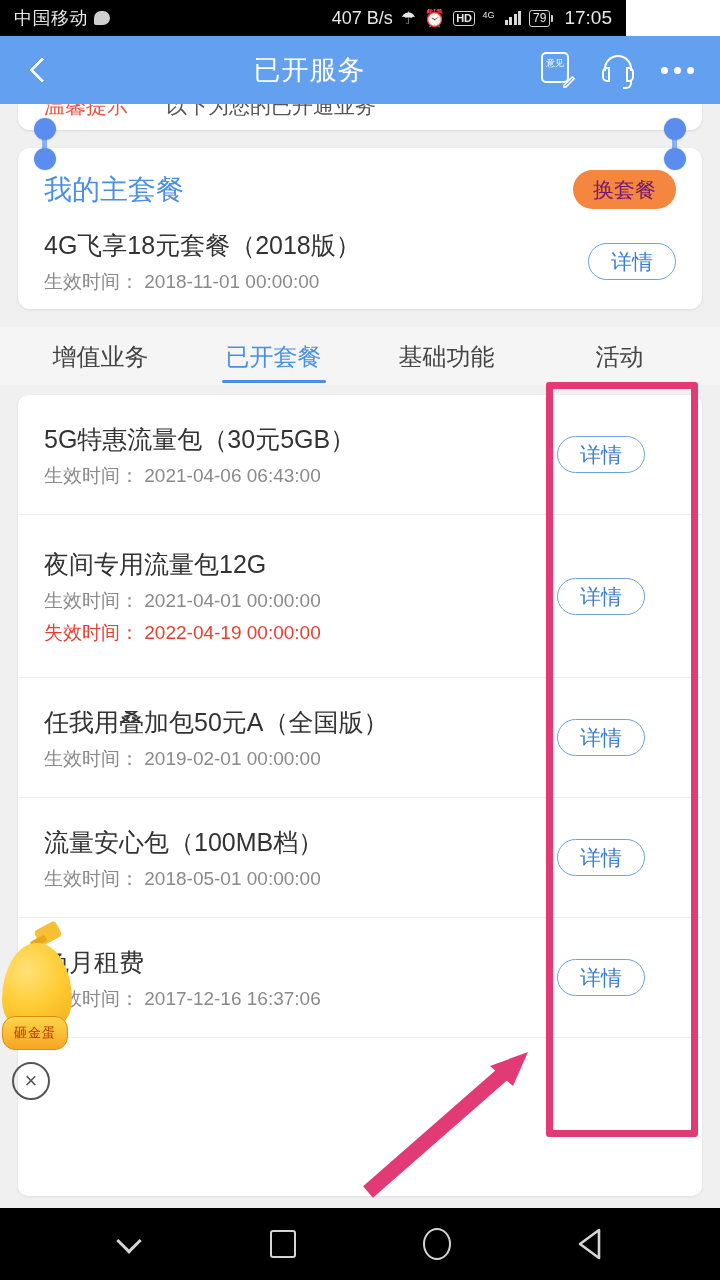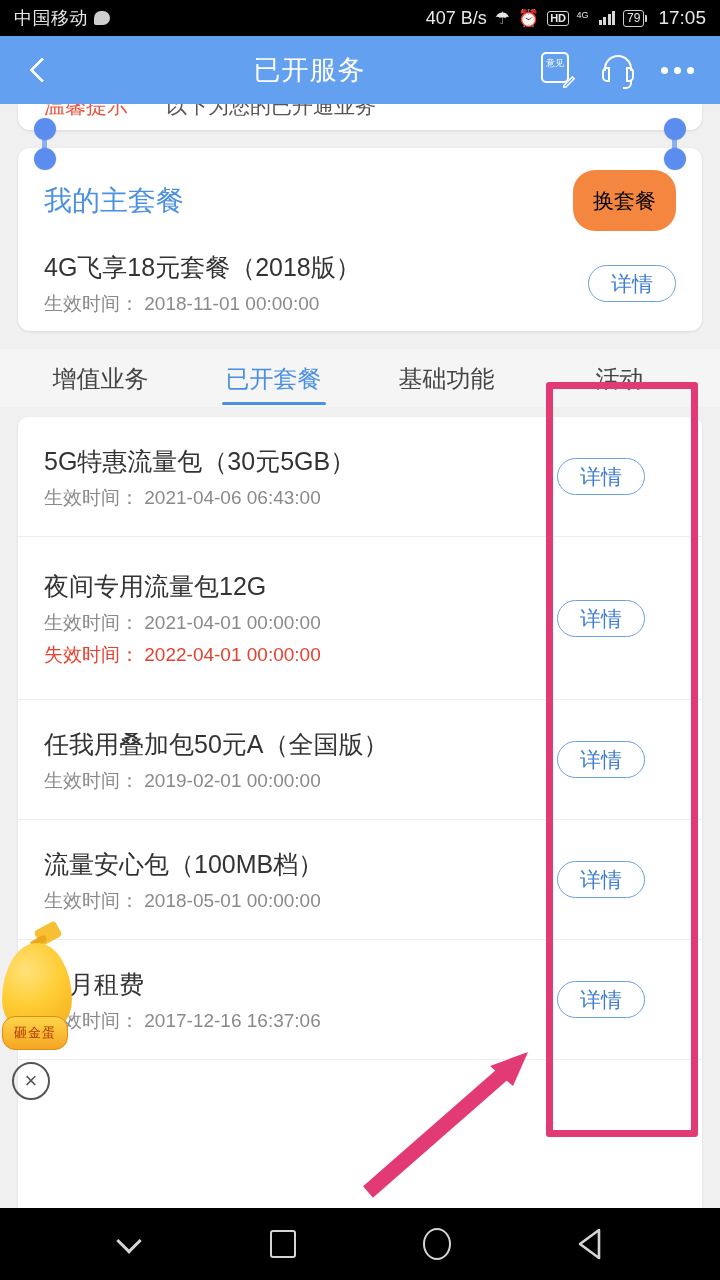--- a/index.html
+++ b/index.html
@@ -6,21 +6,21 @@
   html,body { width:720px; height:1280px; }
   body {
     font-family:"Liberation Sans","DejaVu Sans",sans-serif;
     background:#ffffff;
     position:relative;
     overflow:hidden;
   }
 
   
   .statusbar{
-    position:absolute; left:0; top:0; width:720px; height:36px;
+    position:absolute; left:0; top:0; width:626px; height:36px;
     background:#000; color:#e8e8e8;
     display:flex; align-items:center; justify-content:space-between;
     padding:0 14px; font-size:18px;
   }
   .sb-left{ display:flex; align-items:center; gap:6px; }
   .sb-right{ display:flex; align-items:center; gap:8px; }
   .carrier{ font-size:18px; letter-spacing:.5px; }
   .bubble{ width:16px; height:14px; background:#cfcfcf; border-radius:8px 8px 8px 2px; display:inline-block; }
   .net-speed{ font-size:18px; }
   .ic{ display:inline-block; }
@@ -113,22 +113,22 @@
   .cut-gray{ color:#555; font-size:21px; }
 
   
   .main-card{ padding:0 0 14px 0; }
   .mc-head{
     display:flex; align-items:center; justify-content:space-between;
     padding:22px 26px 10px 26px;
   }
   .mc-title{ color:#4a90e2; font-size:28px; }
   .btn-change{
-    background:#f5863f; color:#000000; font-size:21px;
-    border-radius:22px; padding:20px 20px; line-height:1;
+    background:#f5863f; color:#701a75; font-size:21px;
+    border-radius:22px; padding:9px 20px; line-height:1;
   }
   .mc-row{
     display:flex; align-items:center; justify-content:space-between;
     padding:8px 26px 0 26px;
   }
   .mc-left{ flex:1; }
   .pkg-name{ color:#333; font-size:25px; line-height:1.45; }
   .pkg-time{ color:#8a8a8a; font-size:19px; margin-top:6px; }
   .pkg-time .lbl{ color:#8a8a8a; }
   .pkg-expire{ color:#e8402e; font-size:19px; margin-top:6px; }
@@ -329,21 +329,21 @@
 
     <div class="list-row tall">
       <div class="row-left">
         <div class="pkg-name">夜间专用流量包12G</div>
         <div class="pkg-time">
           <span class="lbl">生效时间：</span>
           <span>2021-04-01  00:00:00</span>
         </div>
         <div class="pkg-expire">
           <span>失效时间：</span>
-          <span>2022-04-01  00:00:00</span>
+          <span>2022-04-19  00:00:00</span>
         </div>
       </div>
       <div class="row-right">
         <div class="btn-detail">详情</div>
       </div>
     </div>
 
     <div class="list-row">
       <div class="row-left">
         <div class="pkg-name">任我用叠加包50元A（全国版）</div>

